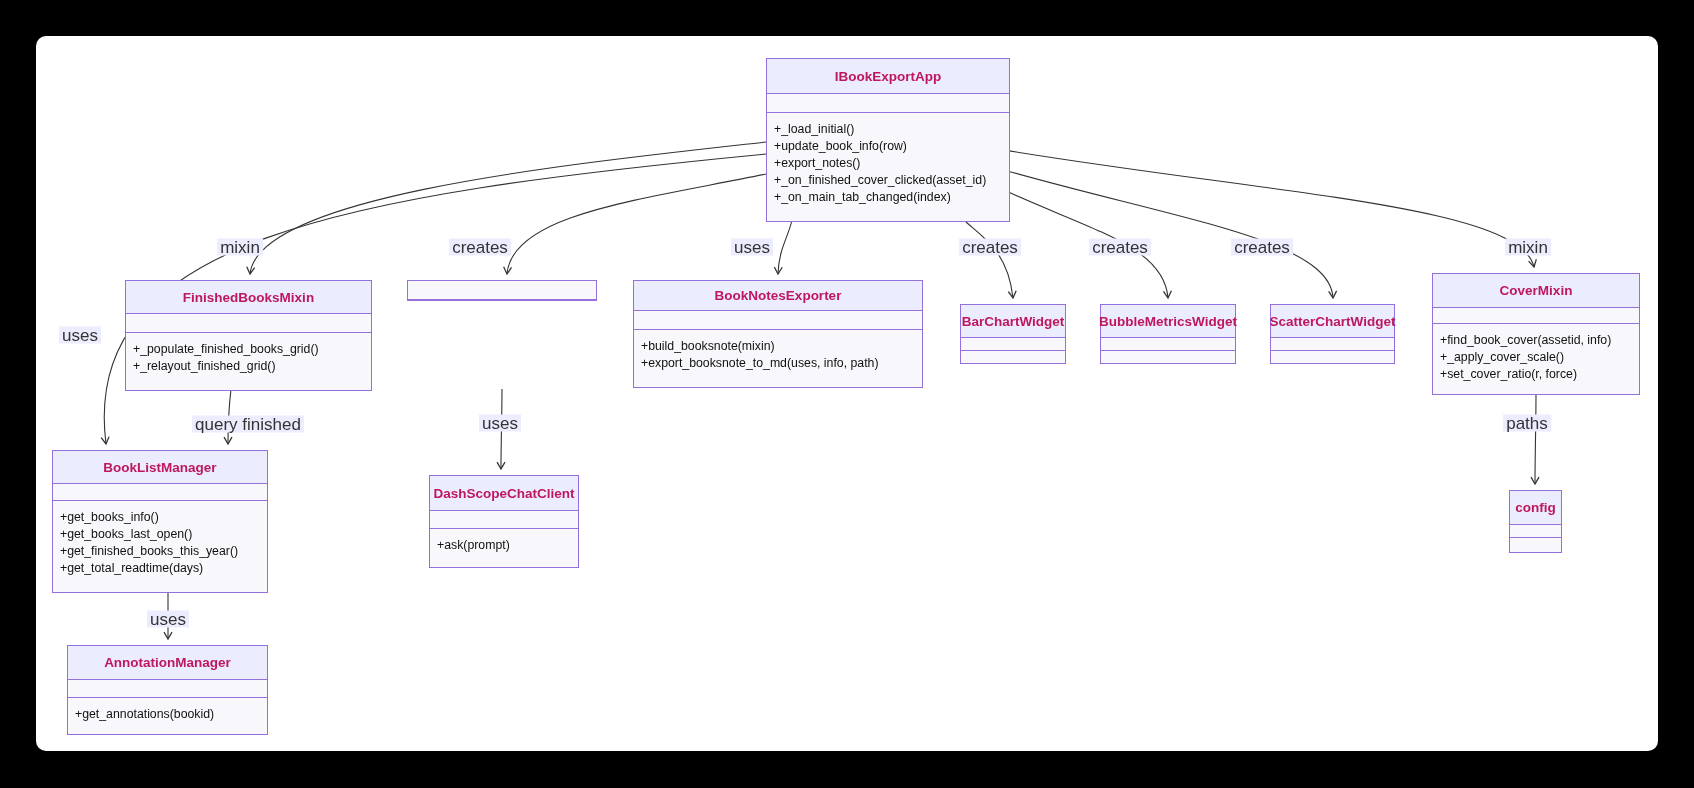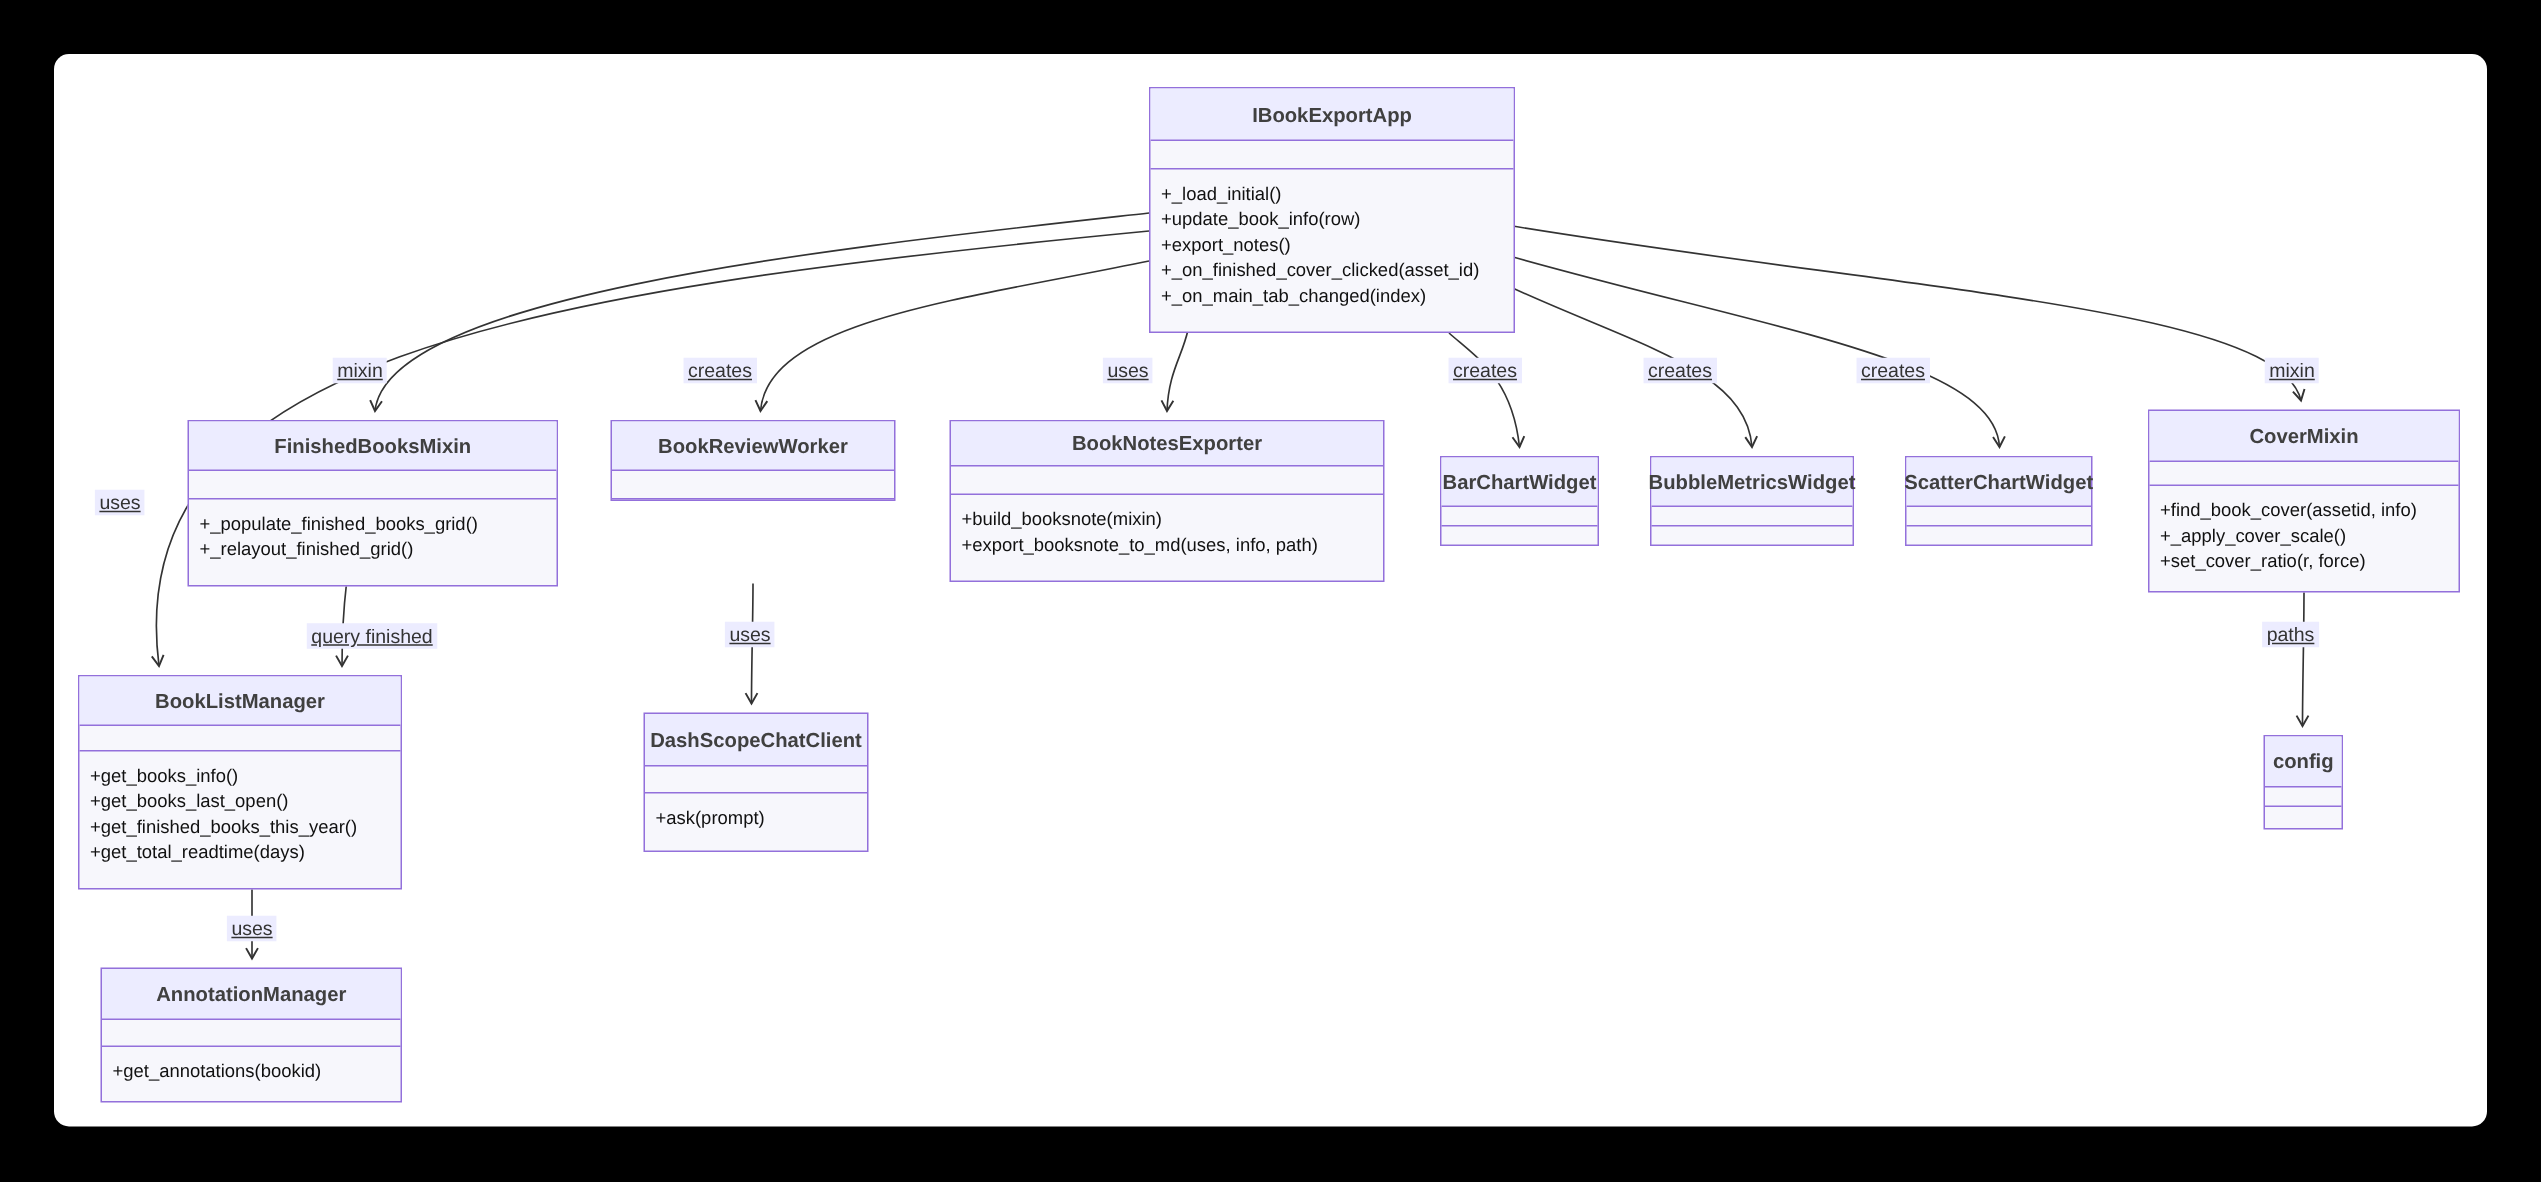--- a/index.html
+++ b/index.html
@@ -16,34 +16,34 @@
   .uml-class{
     position:absolute;box-sizing:border-box;
     border:1px solid var(--node-border,#9370DB);
     background:var(--node-body-fill,#f7f7fc);
   }
   .uml-title{
     box-sizing:border-box;
     background:var(--node-fill,#ECECFF);
     border-bottom:1px solid var(--node-border,#9370DB);
     display:flex;align-items:center;justify-content:center;
-    font-weight:bold;font-size:13.5px;color:#404040;white-space:nowrap;
+    font-weight:bold;font-size:13.5px;color:#be185d;white-space:nowrap;
   }
   .uml-attrs{
     box-sizing:border-box;
     border-bottom:1px solid var(--node-border,#9370DB);
   }
   .uml-methods{box-sizing:border-box;padding:8px 7px 0;}
   .uml-line{
     font-size:12.3px;line-height:17px;color:#111;white-space:nowrap;
   }
   .edge-label{
     position:absolute;transform:translate(-50%,-50%);
     background:var(--label-bg,#ECECFF);
-    color:#333;font-size:13px;line-height:15px;padding:1px 3px;white-space:nowrap;text-decoration:underline;
+    color:#333;font-size:17px;line-height:15px;padding:1px 3px;white-space:nowrap;
   }
 </style>
 </head>
 <body>
 
 <div class="stage">
   <div class="canvas"></div>
 
   <svg id="edges">
     <defs>
@@ -79,21 +79,20 @@
       </div>
       <div class="uml-class" style="left: 125px; top: 280px; width: 247px;">
         <div class="uml-title" style="height: 33px;">FinishedBooksMixin</div>
         <div class="uml-attrs" style="height: 19px;"></div>
         <div class="uml-methods" style="height: 57px;">
           <div class="uml-line">+_populate_finished_books_grid()</div>
           <div class="uml-line">+_relayout_finished_grid()</div>
         </div>
       </div>
       <div class="uml-class" style="left: 407px; top: 280px; width: 190px;">
-        <div class="uml-title" style="height: 33px;">BookReviewWorker</div>
         <div class="uml-attrs" style="height: 19px;"></div>
       </div>
       <div class="uml-class" style="left: 633px; top: 280px; width: 290px;">
         <div class="uml-title" style="height: 30px;">BookNotesExporter</div>
         <div class="uml-attrs" style="height: 19px;"></div>
         <div class="uml-methods" style="height: 57px;">
           <div class="uml-line">+build_booksnote(mixin)</div>
           <div class="uml-line">+export_booksnote_to_md(uses, info, path)</div>
         </div>
       </div>

